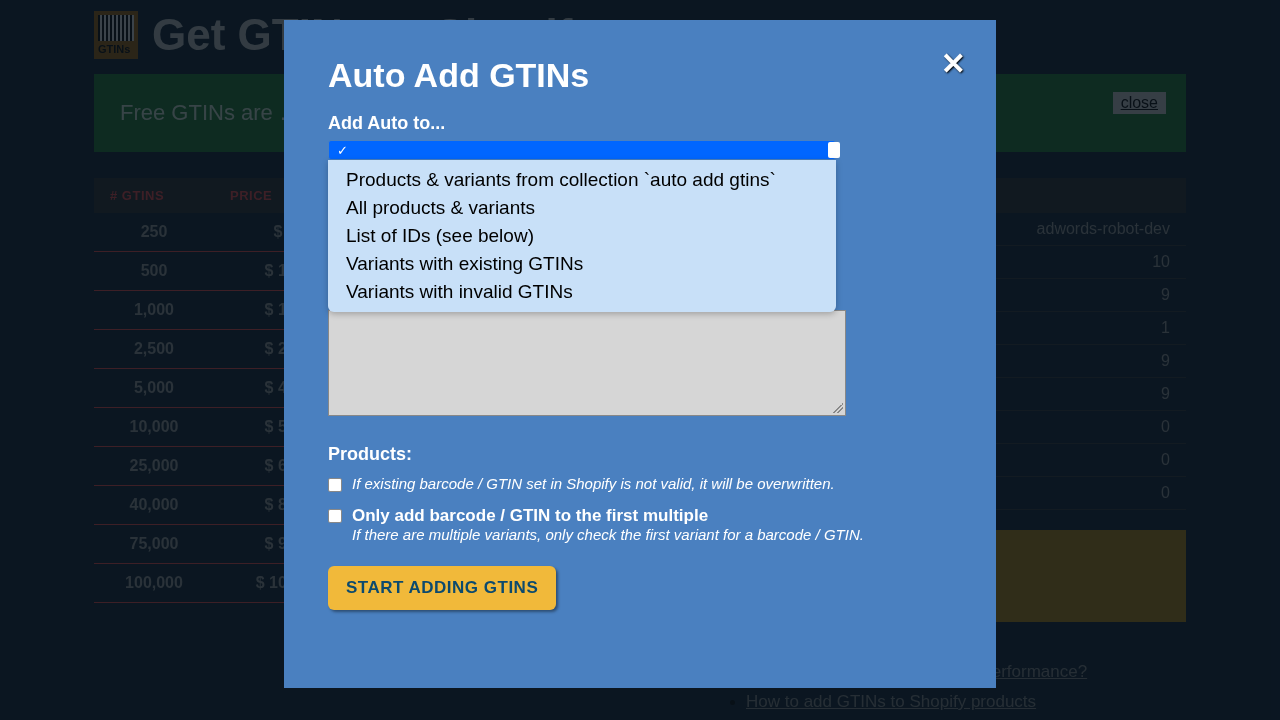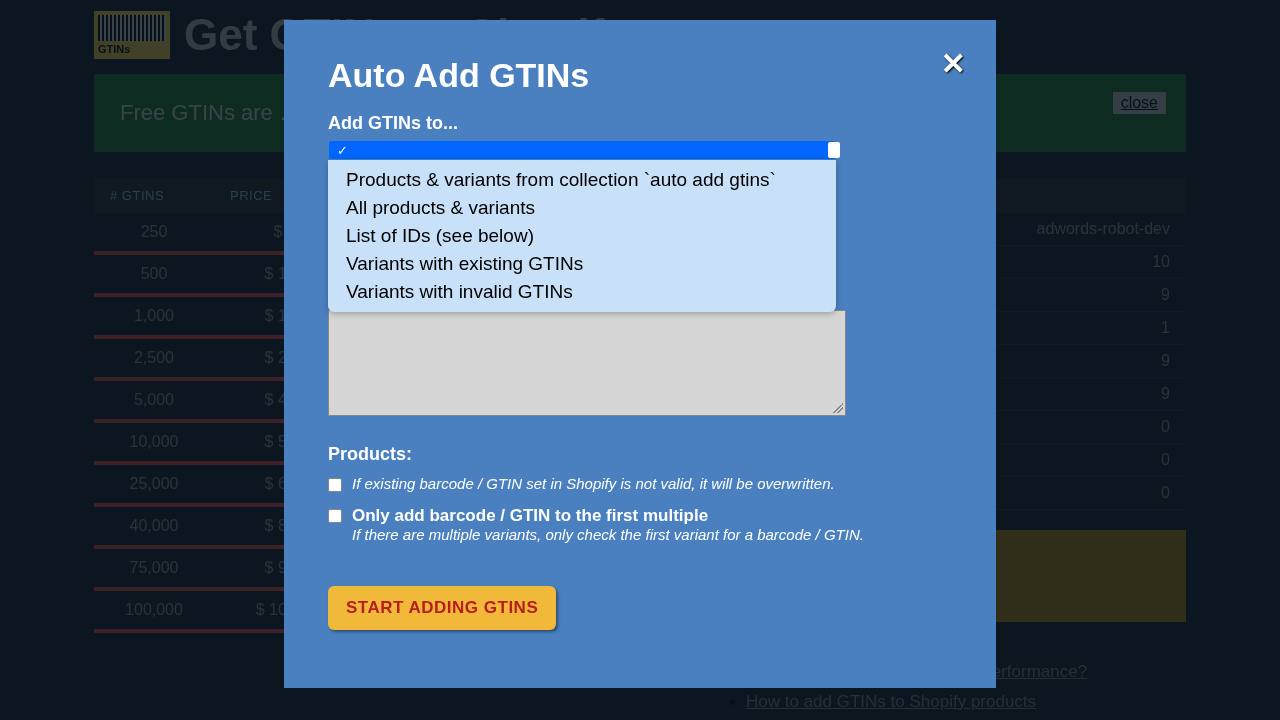--- a/index.html
+++ b/index.html
@@ -17,22 +17,22 @@
     width: 1280px; height: 720px;
     padding: 0 94px;
   }
   .header {
     display: flex;
     align-items: center;
     gap: 14px;
     padding: 10px 0 14px 0;
   }
   .barcode-icon {
-    width: 76px; height: 48px;
-    background: #fde047;
+    width: 44px; height: 48px;
+    background: #a16207;
     position: relative;
     display: flex;
     align-items: flex-end;
     justify-content: flex-start;
     padding: 4px;
   }
   .barcode-stripes {
     position: absolute;
     top: 4px; left: 4px; right: 4px; bottom: 18px;
     background: repeating-linear-gradient(to right, #000 0 2px, #e6e6e6 2px 4px);
@@ -63,31 +63,32 @@
     display: flex;
     gap: 30px;
     margin-top: 26px;
   }
   .left { flex: 0 0 600px; }
   .right { flex: 1; }
 
   table { width: 100%; border-collapse: collapse; font-size: 16px; }
   th {
     background: #2a2a2a;
-    color: #7dd3fc;
+    color: #ef4444;
     text-align: left;
     padding: 10px 16px;
-    font-weight: 400;
+    font-weight: 700;
     font-size: 13px;
     letter-spacing: 0.5px;
   }
   .left td {
     padding: 10px 16px;
-    border-bottom: 4px solid #ef4444;
+    border-bottom: 1px solid #ef4444;
     color: #999;
+    font-weight: bold;
   }
   .left td:first-child { text-align: center; width: 120px; }
   .left td:nth-child(2) { text-align: right; width: 120px; }
 
   .right td {
     padding: 7px 16px;
     border-bottom: 1px solid #333;
     color: #999;
     text-align: right;
   }
@@ -203,23 +204,23 @@
     background: #fff;
     border: 1px solid #888;
     border-radius: 2px;
     margin-top: 3px;
     flex-shrink: 0;
   }
   .option-label { font-weight: bold; font-size: 17px; }
   .option-desc  { font-style: italic; font-size: 15px; }
 
   .start-btn {
-    margin-top: 29px;
+    margin-top: 9px;
     background: #f1b93a;
-    color: #b91c1c;
+    color: #0c4a6e;
     font-weight: 600;
     font-size: 17px;
     letter-spacing: 0.5px;
     padding: 12px 18px;
     border: none;
     border-radius: 6px;
     cursor: pointer;
     box-shadow: 2px 2px 3px rgba(0,0,0,0.4);
   }
 
@@ -372,21 +373,21 @@
 </div>
 
 <div class="overlay"></div>
 
 <div class="hint-under-dd">the list below.</div>
 
 <div class="modal">
   <span class="close-x">✕</span>
   <h1>Auto Add GTINs</h1>
 
-  <div class="modal-label">Add GTINs to...</div>
+  <div class="modal-label">Add Auto to...</div>
 
   <div class="select-box">
     <div class="select-display">
       <span>✓</span>
     </div>
     <div class="dropdown" id="dropdown">
         <div class="dropdown-item">Products &amp; variants from collection `auto add gtins`</div>
         <div class="dropdown-item">All products &amp; variants</div>
         <div class="dropdown-item">List of IDs (see below)</div>
         <div class="dropdown-item">Variants with existing GTINs</div>

